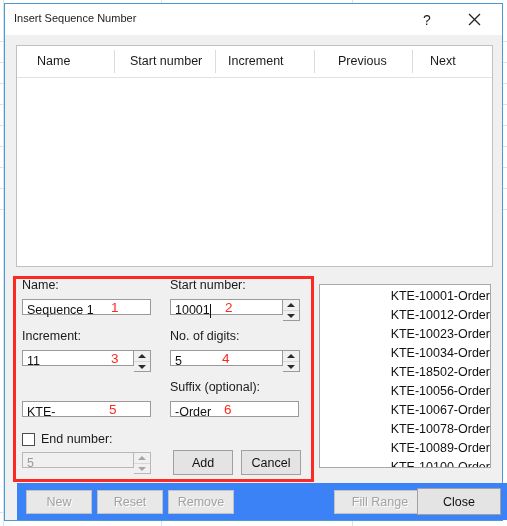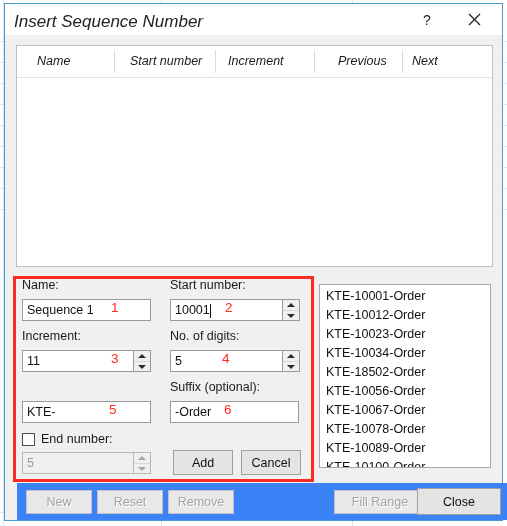--- a/index.html
+++ b/index.html
@@ -53,24 +53,23 @@
     position: absolute;
     left: 0; top: 0;
     width: 100%;
     height: 31px;
     background: #ffffff;
     box-sizing: border-box;
   }
   #title-text {
     position: absolute;
     left: 9px; top: 8px;
-    font-size: 17px;
+    font-size: 11px;
     color: #222222;
     white-space: nowrap;
-    font-style: italic;
   }
   .title-btn {
     position: absolute;
     top: 0;
     width: 42px;
     height: 31px;
     background: transparent;
     border: none;
     padding: 0;
     cursor: default;
@@ -89,21 +88,20 @@
     height: 222px;
     background: #ffffff;
     border: 1px solid #c0c0c0;
     box-sizing: border-box;
   }
   #table-header {
     position: relative;
     height: 32px;
     border-bottom: 1px solid #e2e2e2;
     box-sizing: border-box;
-    font-style: italic;
   }
   #table-header .th {
     position: absolute;
     top: 0;
     height: 31px;
     line-height: 31px;
     font-size: 12.5px;
     color: #1a1a1a;
     white-space: nowrap;
     box-sizing: border-box;
@@ -144,21 +142,21 @@
     position: absolute;
     font-size: 12.5px;
     color: #1a1a1a;
     white-space: nowrap;
   }
   .txt-input {
     position: absolute;
     background: #ffffff;
     border: 1px solid #9a9a9a;
     box-sizing: border-box;
-    height: 22px;
+    height: 16px;
     font-family: "Liberation Sans", sans-serif;
     font-size: 12.5px;
     color: #111111;
     padding: 0 0 0 4px;
     line-height: 20px;
     outline: none;
   }
   .txt-input.disabled {
     background: #f0f0f0;
     color: #9b9b9b;
@@ -253,20 +251,21 @@
   #preview-list {
     position: absolute;
     left: 314px; top: 280px;
     width: 172px;
     height: 184px;
     background: #ffffff;
     border: 1px solid #a8a8a8;
     box-sizing: border-box;
     overflow: hidden;
     padding-top: 2px;
+    text-align: right;
   }
   #preview-list .item {
     height: 19px;
     line-height: 19px;
     padding-left: 6px;
     font-size: 12.5px;
     color: #111111;
     white-space: nowrap;
   }
 
@@ -320,21 +319,21 @@
       </div>
       <div class="th" style="left:97px;width:101px;padding-left:16px">
         <span class="sep"></span><span>Start number</span>
       </div>
       <div class="th" style="left:198px;width:99px;padding-left:13px">
         <span class="sep"></span><span>Increment</span>
       </div>
       <div class="th" style="left:297px;width:99px;padding-left:24px">
         <span class="sep"></span><span>Previous</span>
       </div>
-      <div class="th" style="left:385px;width:79px;padding-left:10px">
+      <div class="th" style="left:395px;width:79px;padding-left:18px">
         <span class="sep"></span><span>Next</span>
       </div>
     </div>
     <div id="table-body"></div>
   </div>
 
   <div id="form-area">
 
     <div class="field-label" style="left:17px;top:6px">Name:</div>
     <div class="txt-input" style="left:17px;top:27px;width:129px">

